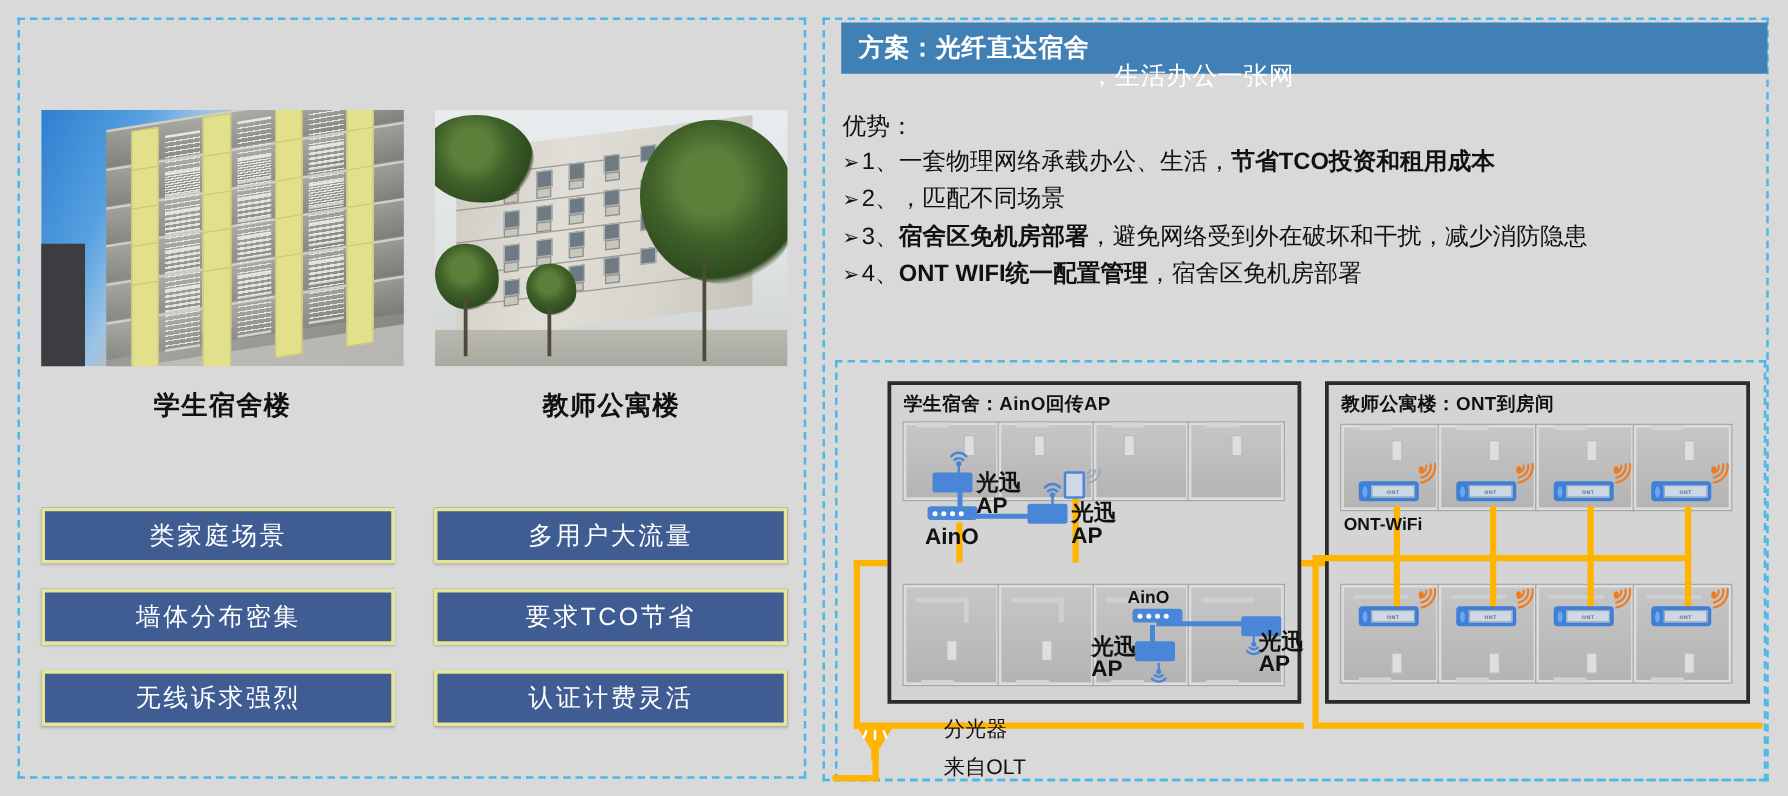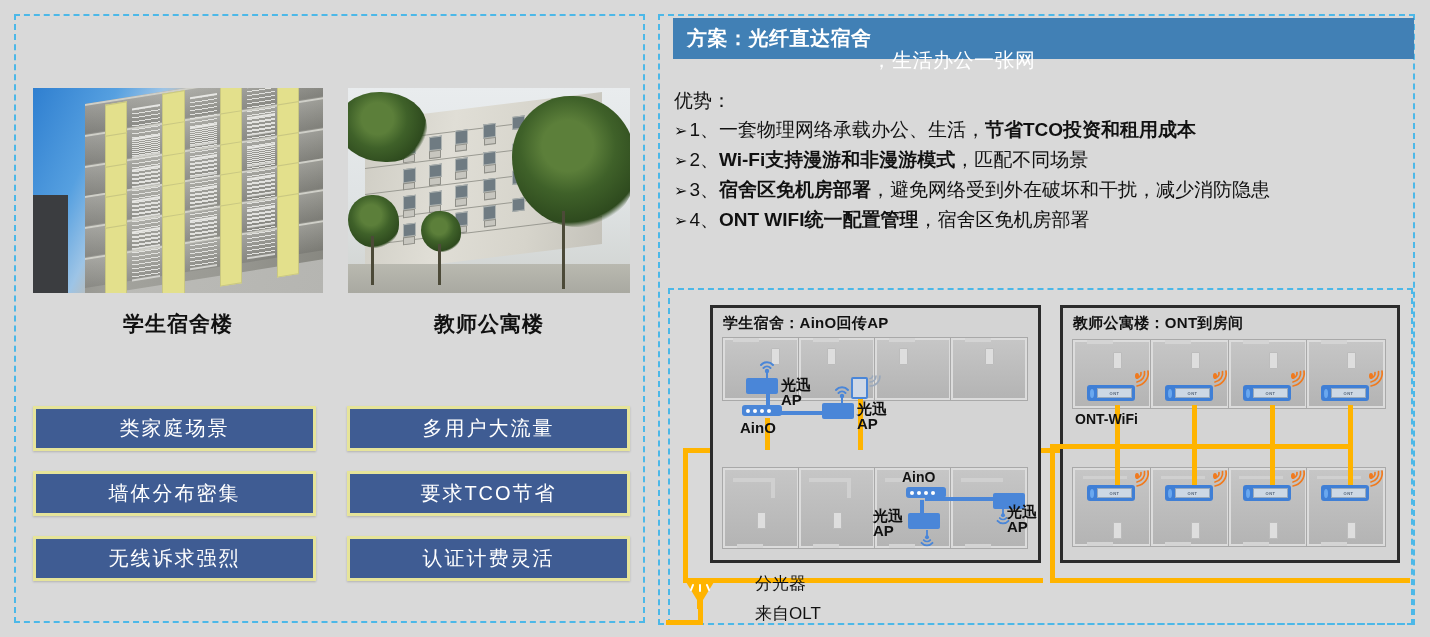--- a/index.html
+++ b/index.html
@@ -182,21 +182,21 @@
     display: flex; align-items: center; padding: 0 3px;
   }
   .ont-box .led { width: 4px; height: 9px; background: #6aa8ef; border-radius: 50%; }
   .ont-box .panel {
     flex: 1; height: 10px; margin-left: 3px; background: #cdd8e4;
     border: 1px solid #97a9bd; display: flex; align-items: center; justify-content: center;
   }
   .ont-box .panel b { font-size: 4px; color: #55657a; letter-spacing: .5px; }
 
   .dev-label {
-    position: absolute; font-size: 15px; font-weight: bold; color: #111;
+    position: absolute; font-size: 18px; font-weight: bold; color: #111;
     line-height: 1.0; white-space: nowrap;
   }
   .dev-label.big { font-size: 14px; }
 
   
   .wifi { position: absolute; }
 
   
   #splitter { position: absolute; }
   .olt-label {
@@ -342,21 +342,20 @@
       <span class="num">1、</span>
       <span>一套物理网络承载办公、生活，</span>
       <span class="bold">节省TCO投资和租用成本</span>
       <span></span>
     </div>
 
     <div class="adv-row">
       <span class="arrow">➢</span>
       <span class="num">2、</span>
       <span></span>
-      <span class="bold">Wi-Fi支持漫游和非漫游模式</span>
       <span>，匹配不同场景</span>
     </div>
 
     <div class="adv-row">
       <span class="arrow">➢</span>
       <span class="num">3、</span>
       <span></span>
       <span class="bold">宿舍区免机房部署</span>
       <span>，避免网络受到外在破坏和干扰，减少消防隐患</span>
     </div>

